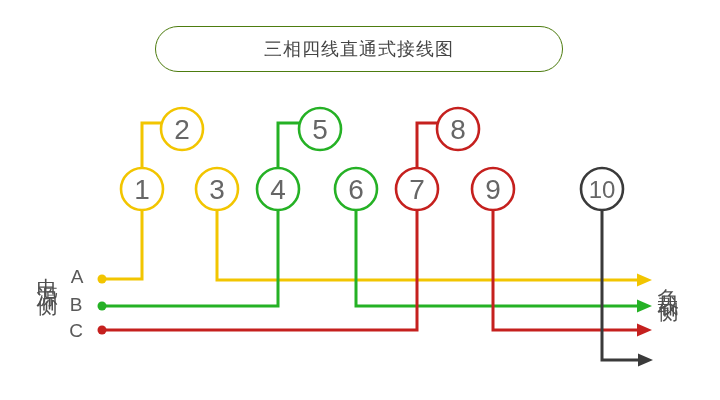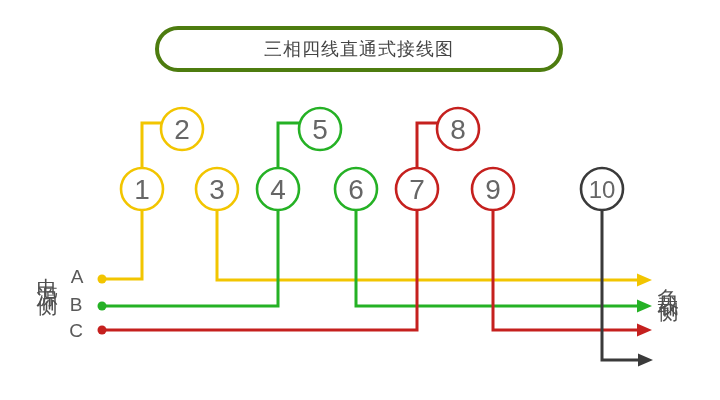--- a/index.html
+++ b/index.html
@@ -11,21 +11,21 @@
     overflow: hidden;
     font-family: "Liberation Sans", "DejaVu Sans", sans-serif;
   }
   .title-pill {
     position: absolute;
     left: 155px;
     top: 26px;
     width: 408px;
     height: 46px;
     box-sizing: border-box;
-    border: 4px solid #4d7c0f;
+    border: 1px solid #4d7c0f;
     border-radius: 23px;
     display: flex;
     align-items: center;
     justify-content: center;
     background: #ffffff;
   }
   .title-pill span {
     font-size: 18px;
     color: #454545;
     letter-spacing: 1px;

